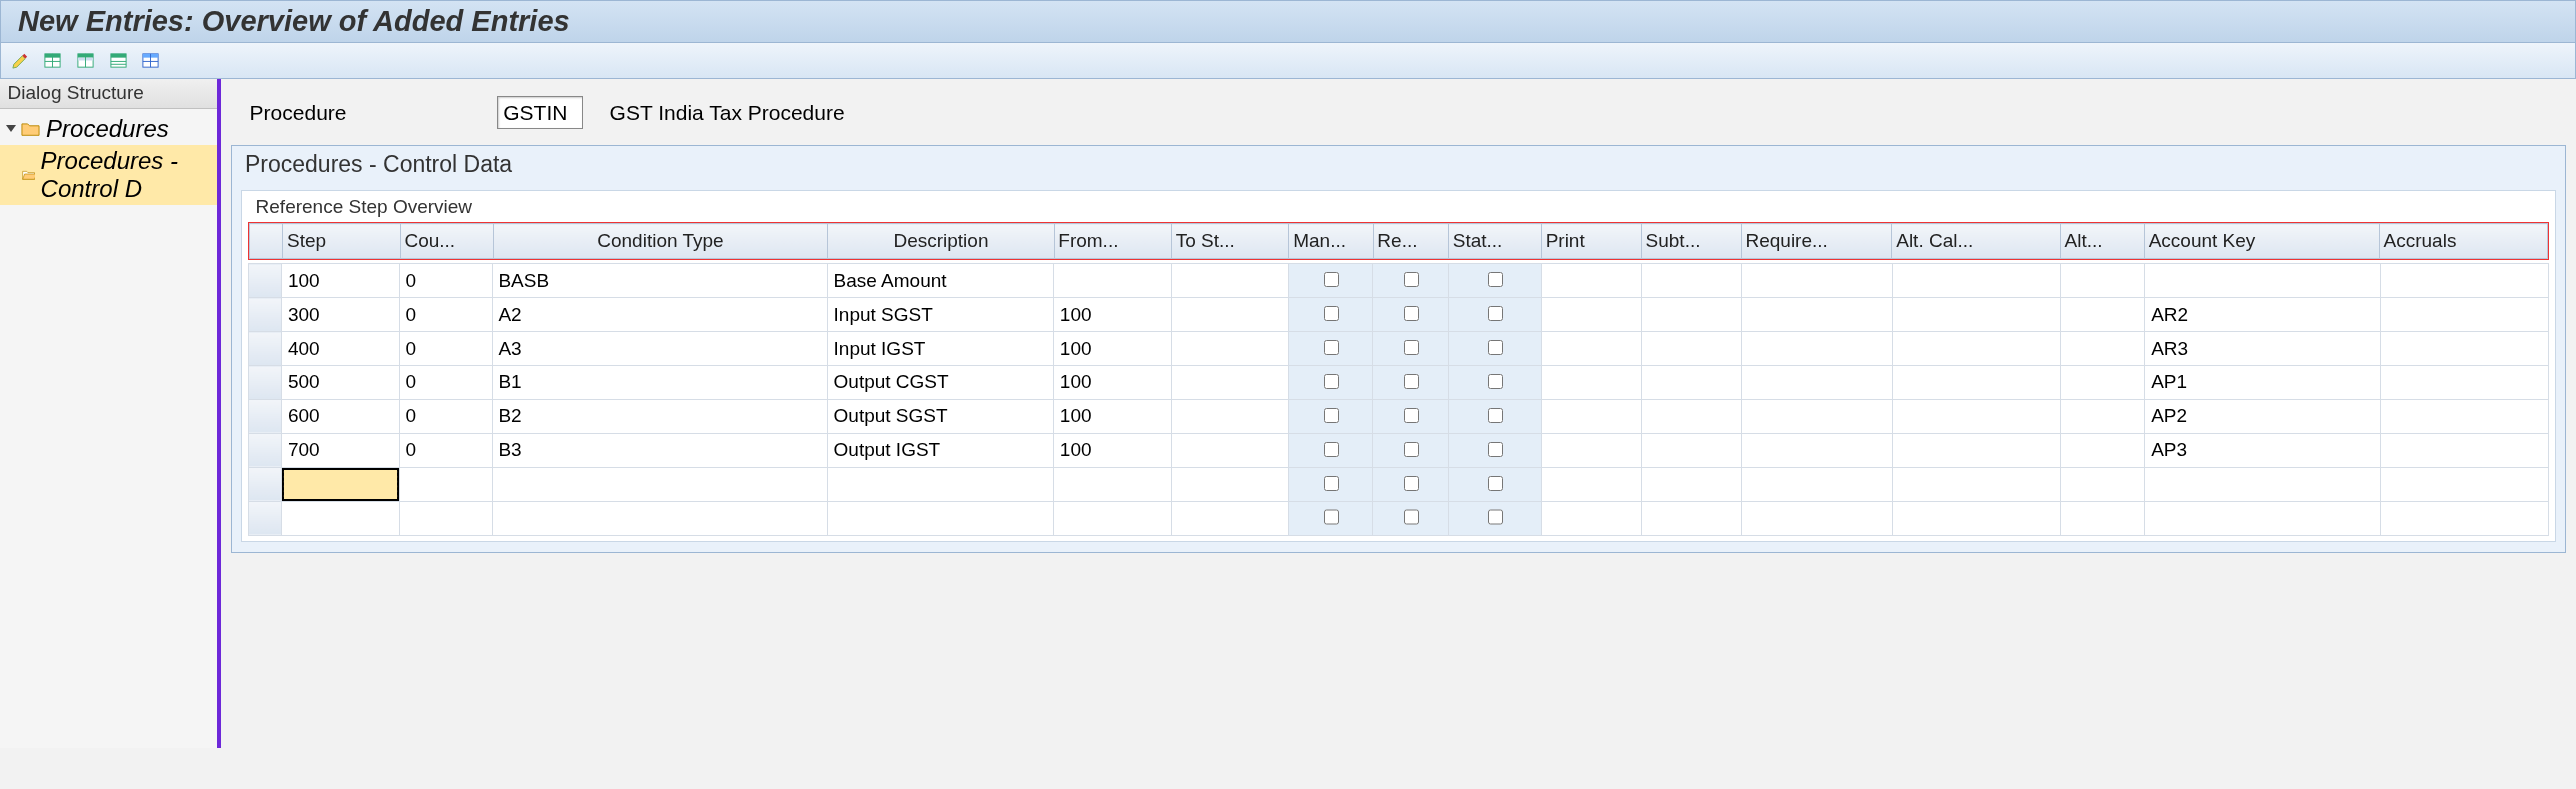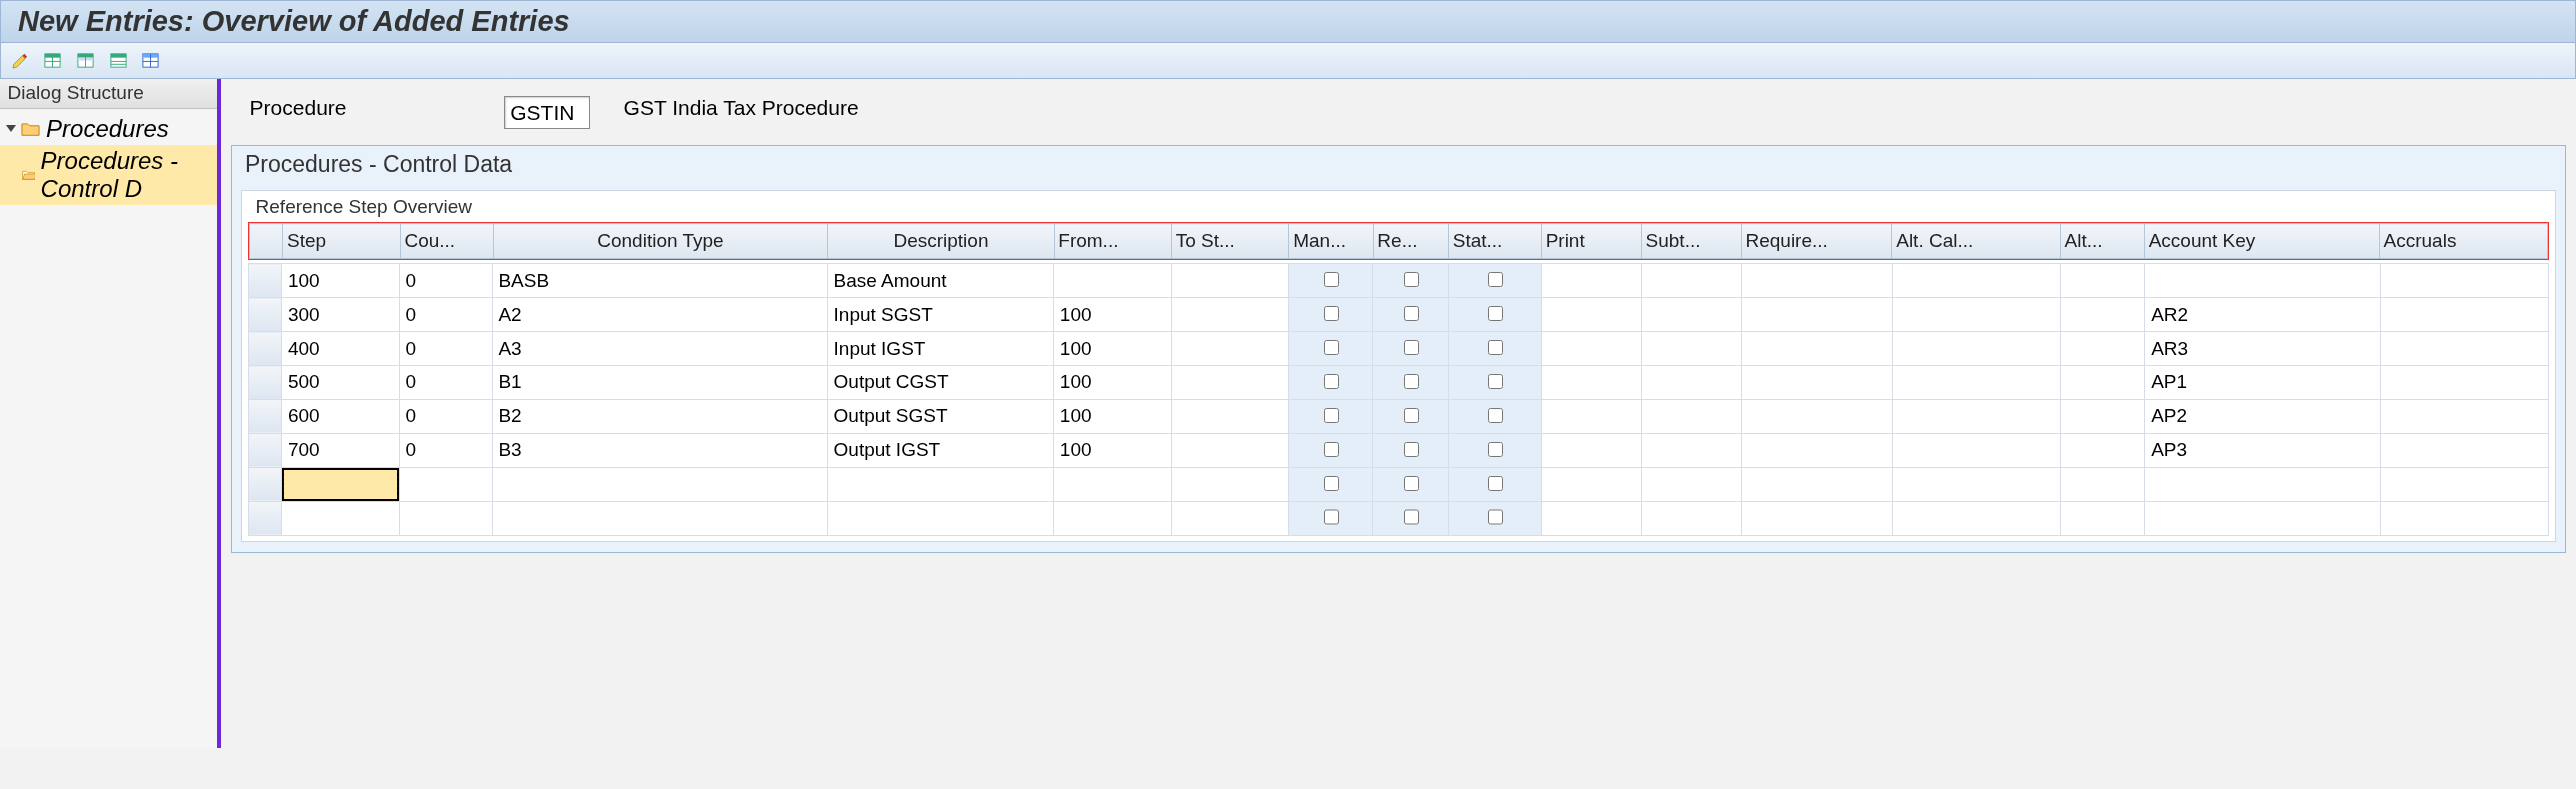--- a/index.html
+++ b/index.html
@@ -49,21 +49,21 @@
   .tree-indent { width: 23px; display: inline-block;}
   .caret {
     width: 0; height: 0;
     border-left: 5.7px solid transparent;
     border-right: 5.7px solid transparent;
     border-top: 7.6px solid #444;
     margin-right: 5.7px;
   }
   .folder-icon { width: 19px; height: 15.3px; margin-right: 5.7px; }
   .content { flex: 1; padding: 11.5px 9.6px; background: #f2f2f2; position: relative;}
-  .proc-row { display: flex; align-items: flex-start; gap: 34px; padding: 5.7px 19px; font-size: 21px;}
+  .proc-row { display: flex; align-items: center; gap: 27px; padding: 5.7px 19px; font-size: 21px;}
   .proc-input {
     border: 1px solid #888;
     background: #fff;
     padding: 3.8px 5.7px;
     font-size: 21px;
     width: 86px;
     box-shadow: inset 1px 1px 1.9px rgba(0,0,0,.2);
   }
   .watermark {
     position: absolute;

